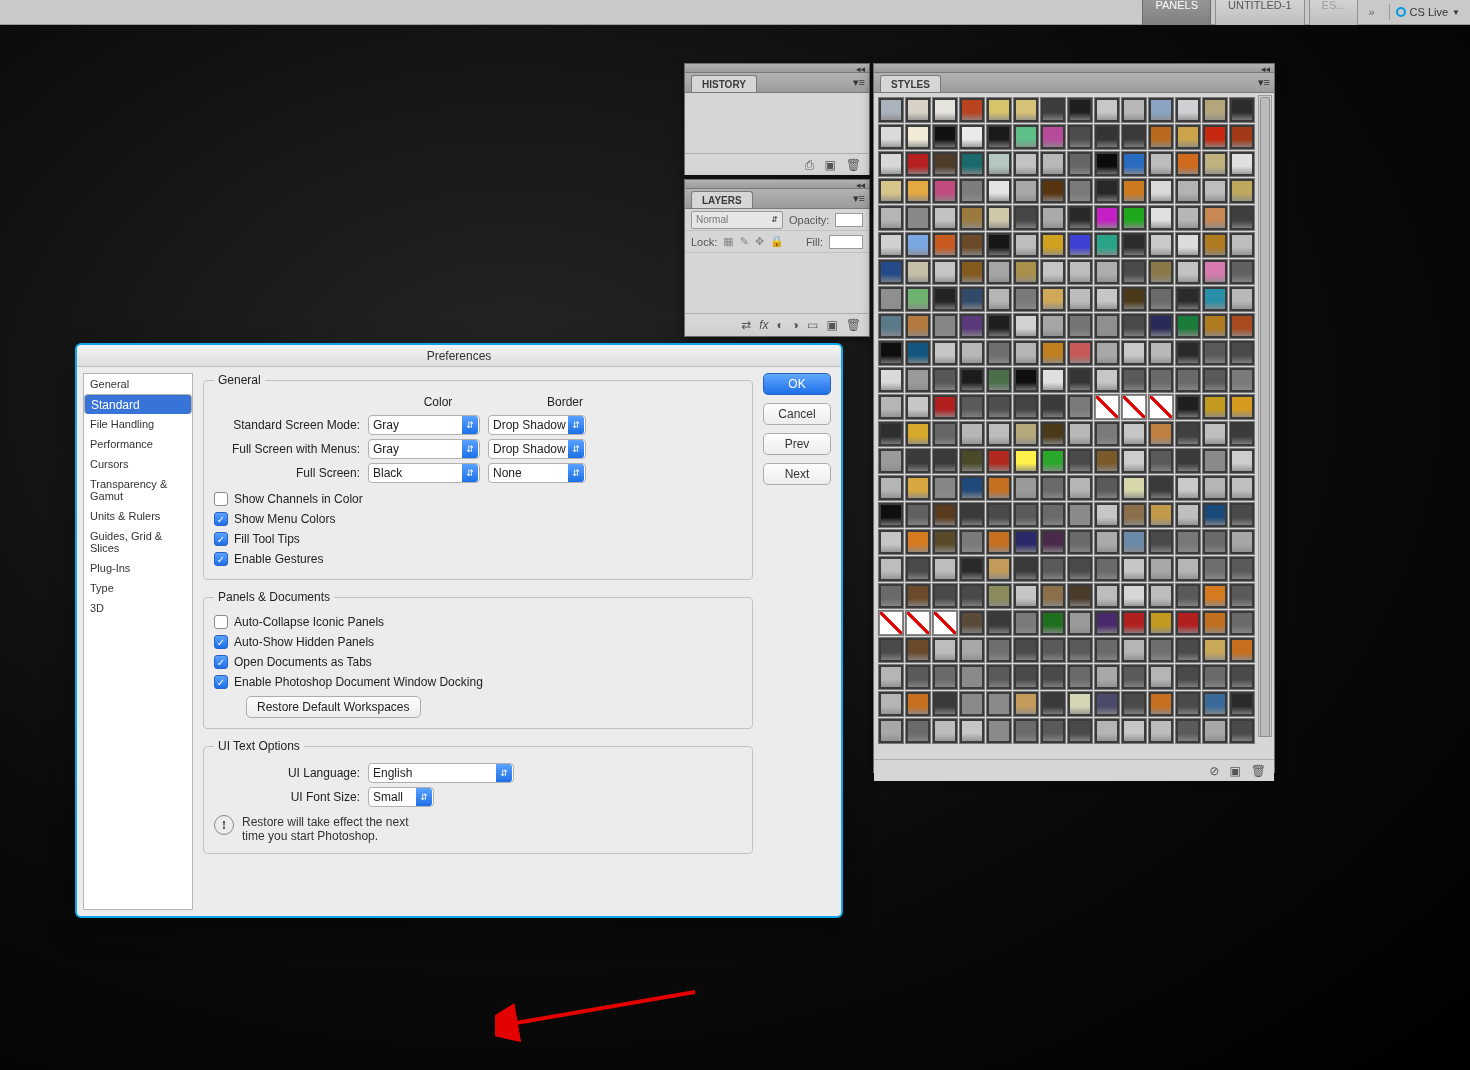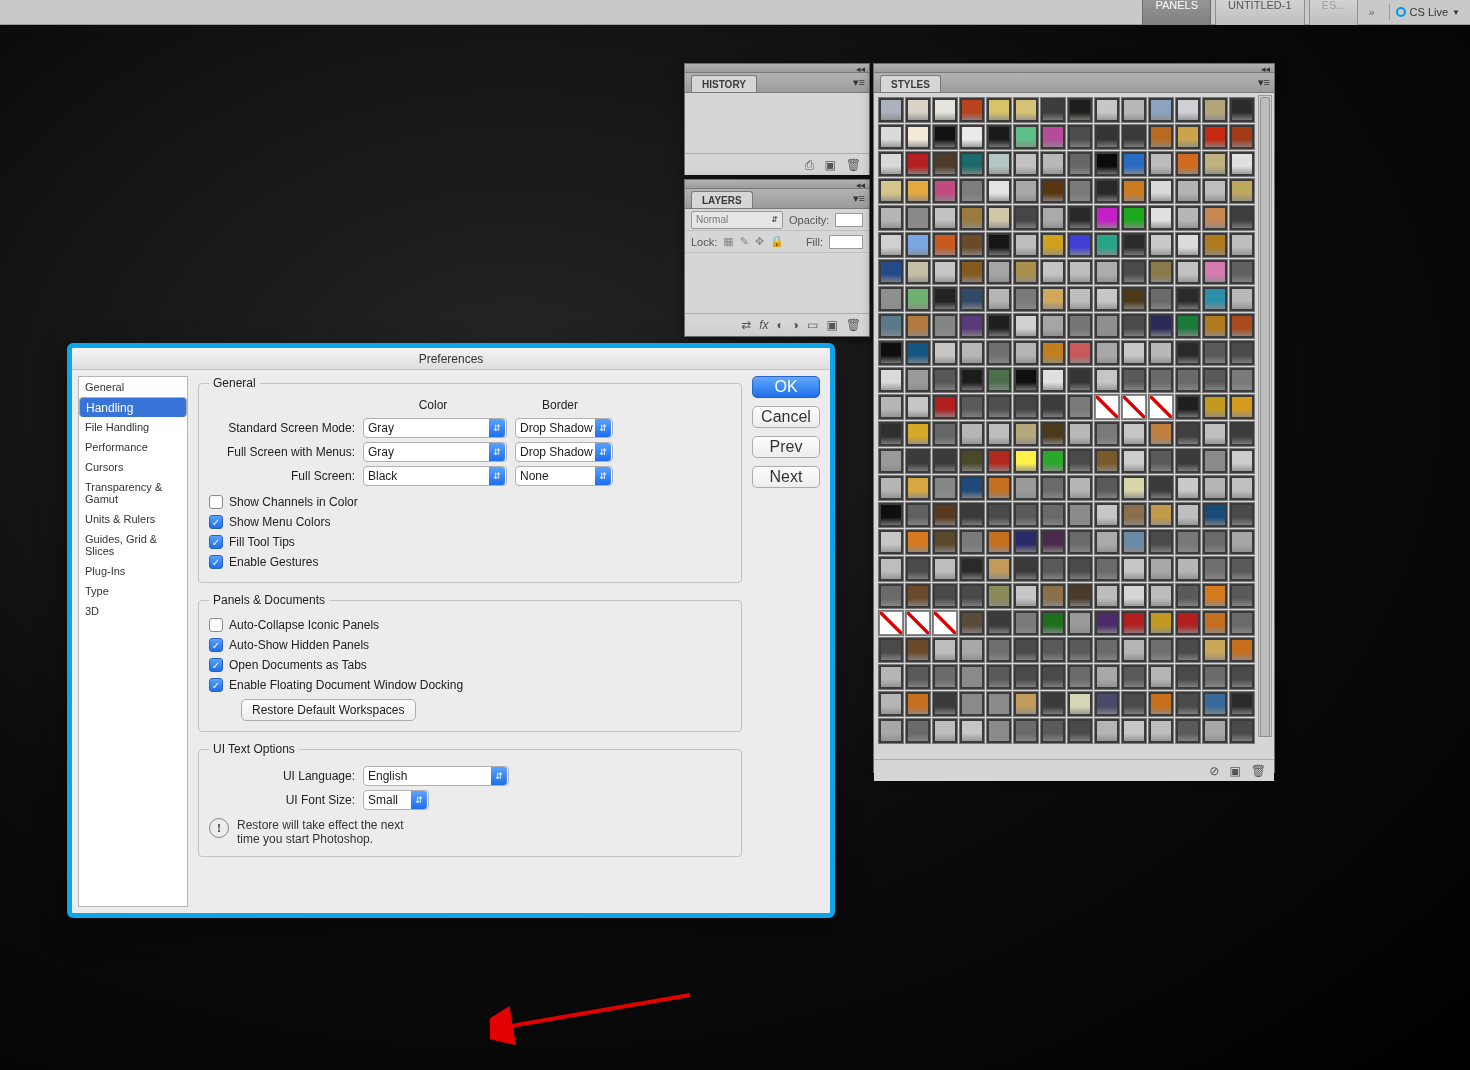--- a/index.html
+++ b/index.html
@@ -33,37 +33,37 @@
   .lock-icons { display:flex; gap:6px; color:#888; font-size:11px;}
 
   
   #styles .panel-body { padding:4px 0 0 4px; height:666px; overflow:hidden; position:relative;}
   .style-grid { display:grid; grid-template-columns:repeat(14,26px); grid-auto-rows:26px; gap:1px; }
   .style-sw { width:26px; height:26px; border:1px solid #777; background:#888; box-shadow:inset 0 0 0 2px #3a3a3a; }
   #styles .scroll { position:absolute; right:2px; top:2px; bottom:22px; width:14px; background:#cfcfcf; border:1px solid #9a9a9a;}
   #styles .scroll .thumb{ position:absolute; left:1px; right:1px; top:1px; height:640px; background:#bcbcbc; border:1px solid #8f8f8f; border-radius:2px;}
 
   
-  .prefs { position:absolute; left:67px; top:343px; width:768px; height:575px; background:#ececec; border:5px solid #0ea5e9; box-shadow:0 12px 30px rgba(0,0,0,.45); border-radius:6px; }
+  .prefs { position:absolute; left:75px; top:343px; width:768px; height:575px; background:#ececec; border:2px solid #0ea5e9; box-shadow:0 12px 30px rgba(0,0,0,.45); border-radius:6px; }
   .prefs-title { height:22px; text-align:center; font-size:12px; color:#333; line-height:22px; background:linear-gradient(#f4f4f4,#dedede); border-bottom:1px solid #c2c2c2; border-radius:6px 6px 0 0;}
   .prefs-body { display:flex; height:calc(100% - 22px); }
   .prefs-cats { width:110px; border:1px solid #b5b5b5; margin:6px 0 6px 6px; background:#fff; font-size:11px; color:#333; }
   .prefs-cats div { padding:4px 6px; border-bottom:0; cursor:default;}
   .prefs-cats .sel { background:#3874d7; color:#fff; }
   .prefs-main { flex:1; padding:6px 10px; position:relative;}
   .prefs-actions { width:78px; padding:6px 10px 6px 0; display:flex; flex-direction:column; gap:8px;}
-  .btn { height:22px; border:1px solid #acacac; border-radius:5px; background:linear-gradient(#fdfdfd,#ededed); font-size:16px; color:#333; text-align:center; line-height:20px;}
+  .btn { height:22px; border:1px solid #acacac; border-radius:5px; background:linear-gradient(#fdfdfd,#ededed); font-size:12px; color:#333; text-align:center; line-height:20px;}
   .btn.primary { background:linear-gradient(#62a8ff,#1e6fe8); color:#fff; border-color:#2a62c3;}
   fieldset { border:1px solid #c2c2c2; border-radius:4px; padding:8px 10px 10px; margin-bottom:10px; font-size:12px; color:#222;}
   legend { padding:0 4px; font-size:12px; color:#222;}
   .form-row { display:flex; align-items:center; gap:8px; height:24px;}
   .lbl-r { width:146px; text-align:right; }
   .sel { height:20px; border:1px solid #b0b0b0; background:#fff; border-radius:4px; display:flex; align-items:center; justify-content:space-between; padding:0 4px; font-size:12px;}
   .sel .cap { background:linear-gradient(#5aa2ff,#1e6fe8); width:16px; height:18px; border-radius:0 3px 3px 0; display:flex; align-items:center; justify-content:center; color:#fff; font-size:9px; margin-right:-3px;}
-  .sel-w1 { width:144px;} .sel-w2 { width:98px;} .sel-w3 { width:146px;} .sel-w4 { width:66px;}
+  .sel-w1 { width:112px;} .sel-w2 { width:98px;} .sel-w3 { width:146px;} .sel-w4 { width:66px;}
   .col-hdr { display:flex; gap:8px; padding-left:154px; font-size:12px; color:#222; margin-bottom:4px;}
   .col-hdr span:first-child{ width:140px; text-align:center;} .col-hdr span:last-child{ width:98px; text-align:center;}
   .check { display:flex; align-items:center; gap:6px; height:20px; font-size:12px;}
   .cb { width:14px; height:14px; border:1px solid #8a8a8a; border-radius:3px; background:#fff; display:flex; align-items:center; justify-content:center; font-size:10px; color:#fff;}
   .cb.on { background:linear-gradient(#5aa2ff,#1e6fe8); border-color:#2a62c3;}
   .note-row { display:flex; gap:8px; align-items:flex-start; font-size:12px; color:#333; }
   .note-icon { width:20px; height:20px; border:1px solid #888; border-radius:50%; display:flex; align-items:center; justify-content:center; font-weight:bold; font-family:Georgia,serif;}
   .restore-btn { display:inline-block; border:1px solid #acacac; border-radius:5px; background:linear-gradient(#fdfdfd,#ededed); font-size:12px; padding:3px 10px; margin-left:32px; margin-top:4px;}
 
   
@@ -502,21 +502,21 @@
     <span>▣</span>
     <span>🗑</span>
   </div>
 </div>
 
 <div class="prefs">
   <div class="prefs-title">Preferences</div>
   <div class="prefs-body">
     <div class="prefs-cats" id="prefs-cats">
         <div>General</div>
-        <div class="sel">Handling</div>
+        <div class="sel">Standard</div>
         <div>File Handling</div>
         <div>Performance</div>
         <div>Cursors</div>
         <div>Transparency &amp; Gamut</div>
         <div>Units &amp; Rulers</div>
         <div>Guides, Grid &amp; Slices</div>
         <div>Plug-Ins</div>
         <div>Type</div>
         <div>3D</div>
       </div>
@@ -594,21 +594,21 @@
             <div class="check">
               <span class="cb on">✓</span>
               <span>Auto-Show Hidden Panels</span>
             </div>
             <div class="check">
               <span class="cb on">✓</span>
               <span>Open Documents as Tabs</span>
             </div>
             <div class="check">
               <span class="cb on">✓</span>
-              <span>Enable Floating Document Window Docking</span>
+              <span>Enable Photoshop Document Window Docking</span>
             </div>
           </div>
         <div class="restore-btn">Restore Default Workspaces</div>
       </fieldset>
 
       <fieldset>
         <legend>UI Text Options</legend>
         <div class="form-row">
           <div class="lbl-r">UI Language:</div>
           <div class="sel sel-w3">

